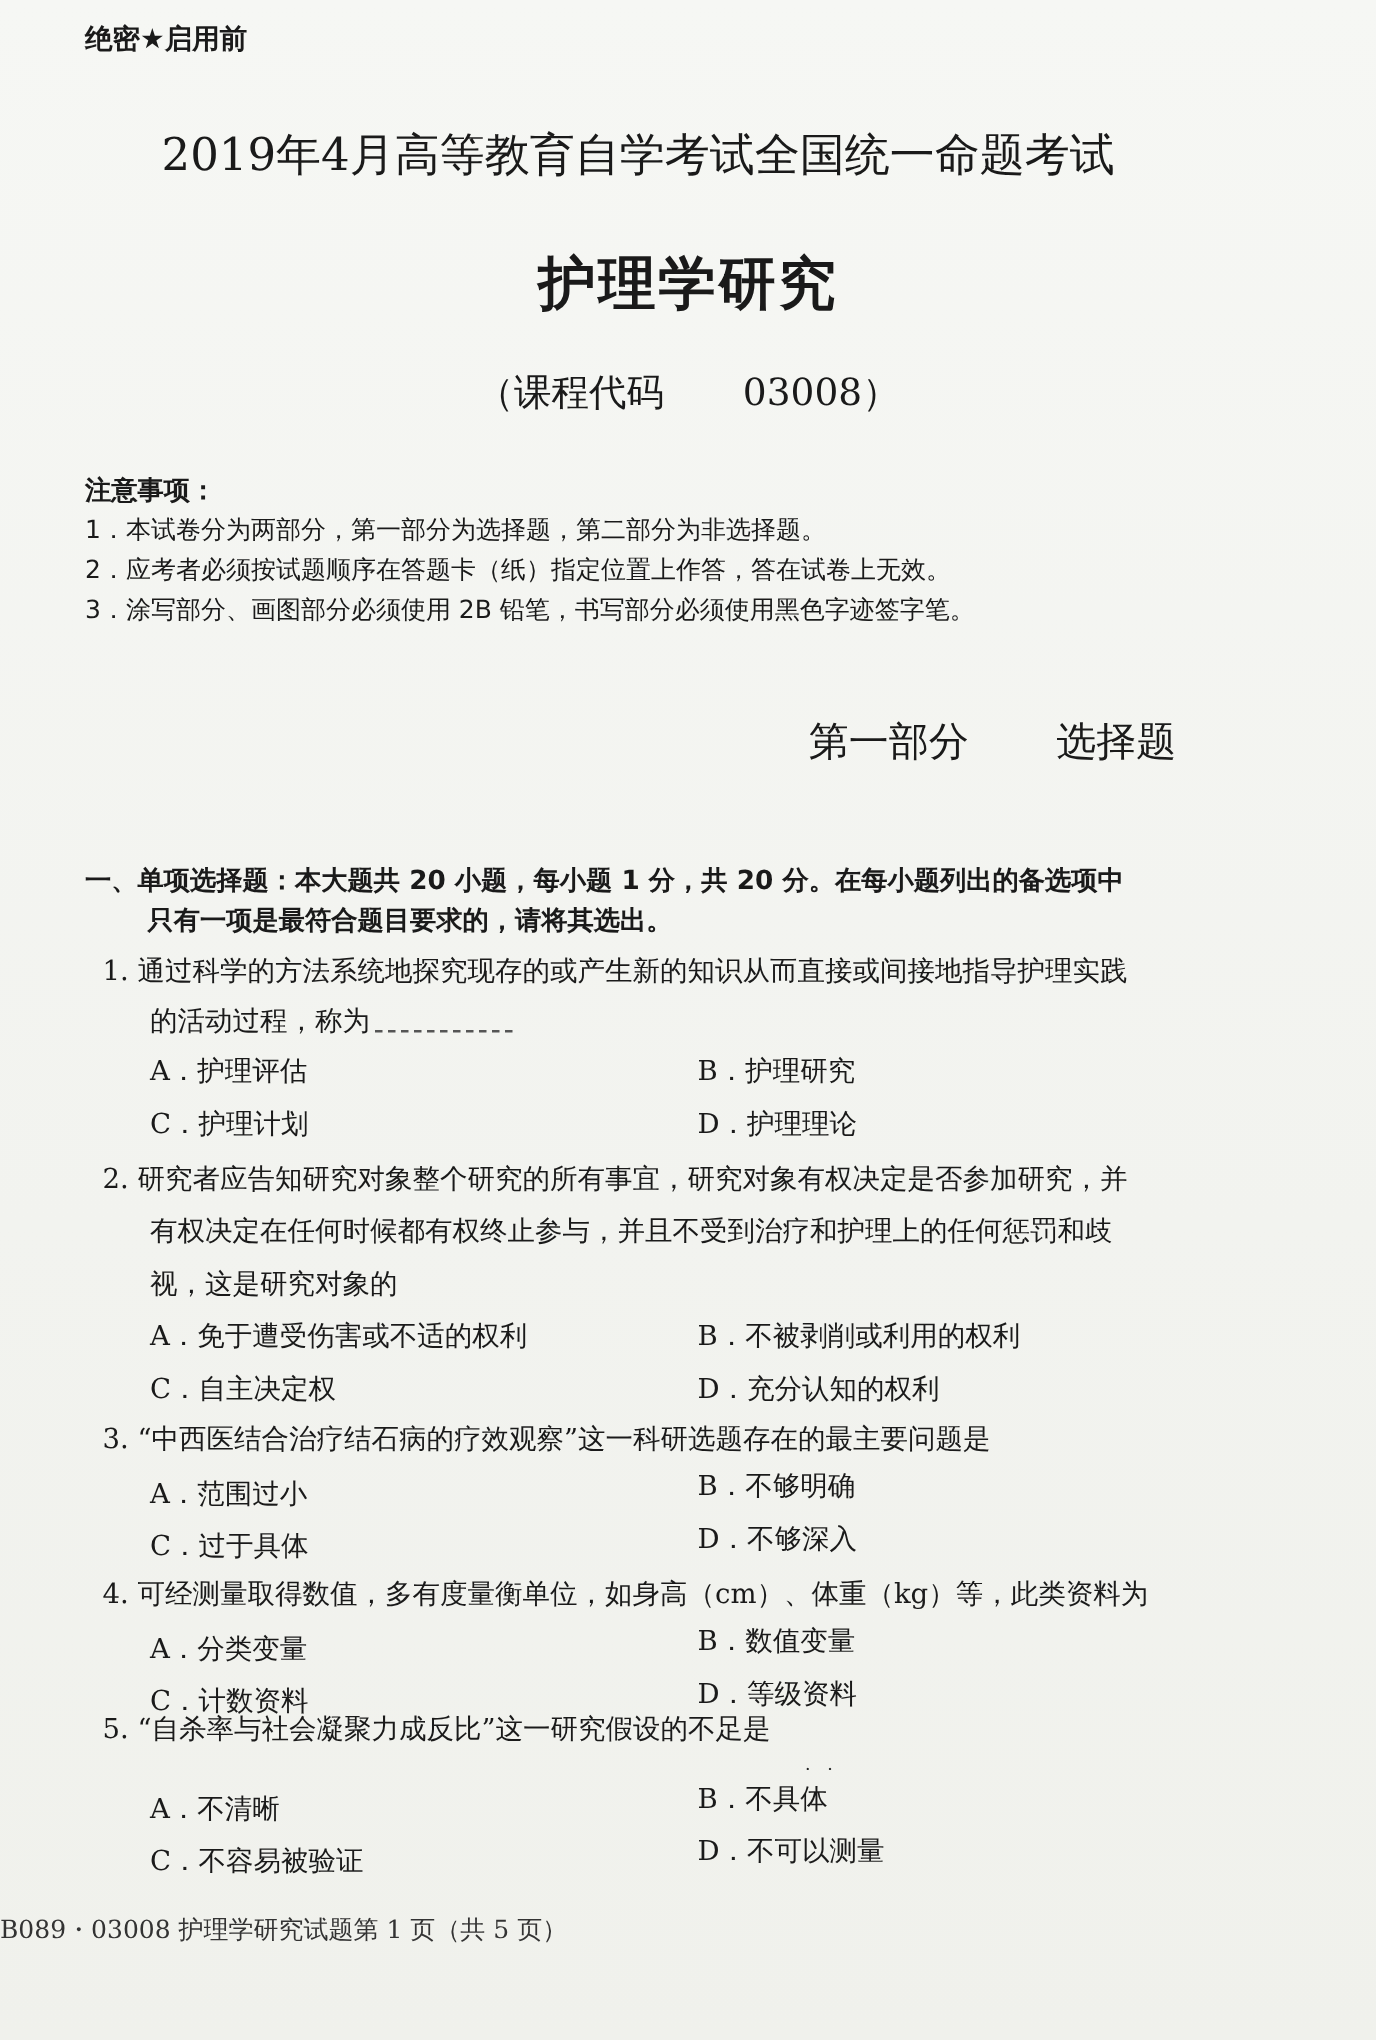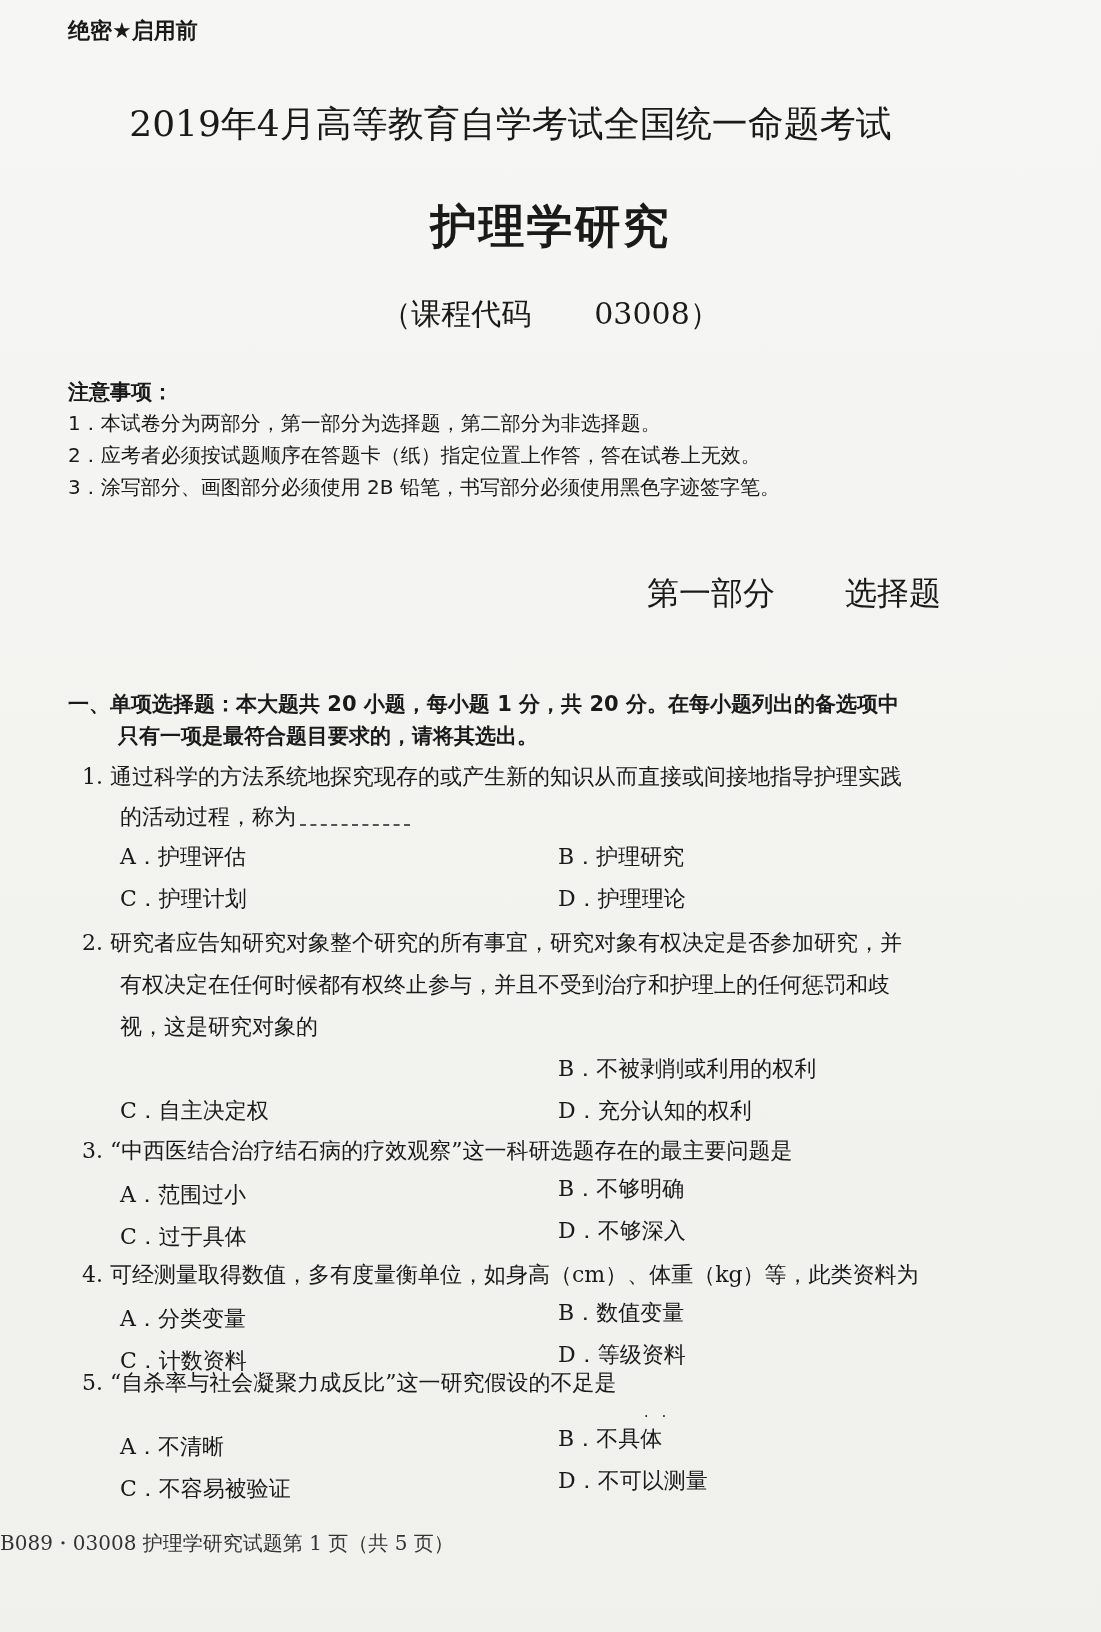--- a/index.html
+++ b/index.html
@@ -58,20 +58,21 @@
   <div class="abs q" style="top:762px">1. 通过科学的方法系统地探究现存的或产生新的知识从而直接或间接地指导护理实践</div>
   <div class="abs qcont" style="top:802px"><span>的活动过程，称为</span><span class="blank"></span></div>
   <div class="abs opt optA" style="top:842px">A．护理评估</div>
   <div class="abs opt optB" style="top:842px">B．护理研究</div>
   <div class="abs opt optA" style="top:884px">C．护理计划</div>
   <div class="abs opt optB" style="top:884px">D．护理理论</div>
 
   <div class="abs q" style="top:928px">2. 研究者应告知研究对象整个研究的所有事宜，研究对象有权决定是否参加研究，并</div>
   <div class="abs qcont" style="top:970px">有权决定在任何时候都有权终止参与，并且不受到治疗和护理上的任何惩罚和歧</div>
   <div class="abs qcont" style="top:1012px">视，这是研究对象的</div>
+  <div class="abs opt optA" style="top:1054px">A．免于遭受伤害或不适的权利</div>
   <div class="abs opt optB" style="top:1054px">B．不被剥削或利用的权利</div>
   <div class="abs opt optA" style="top:1096px">C．自主决定权</div>
   <div class="abs opt optB" style="top:1096px">D．充分认知的权利</div>
 
   <div class="abs q" style="top:1136px">3. “中西医结合治疗结石病的疗效观察”这一科研选题存在的最主要问题是</div>
   <div class="abs opt optA" style="top:1180px">A．范围过小</div>
   <div class="abs opt optB" style="top:1174px">B．不够明确</div>
   <div class="abs opt optA" style="top:1222px">C．过于具体</div>
   <div class="abs opt optB" style="top:1216px">D．不够深入</div>
 

